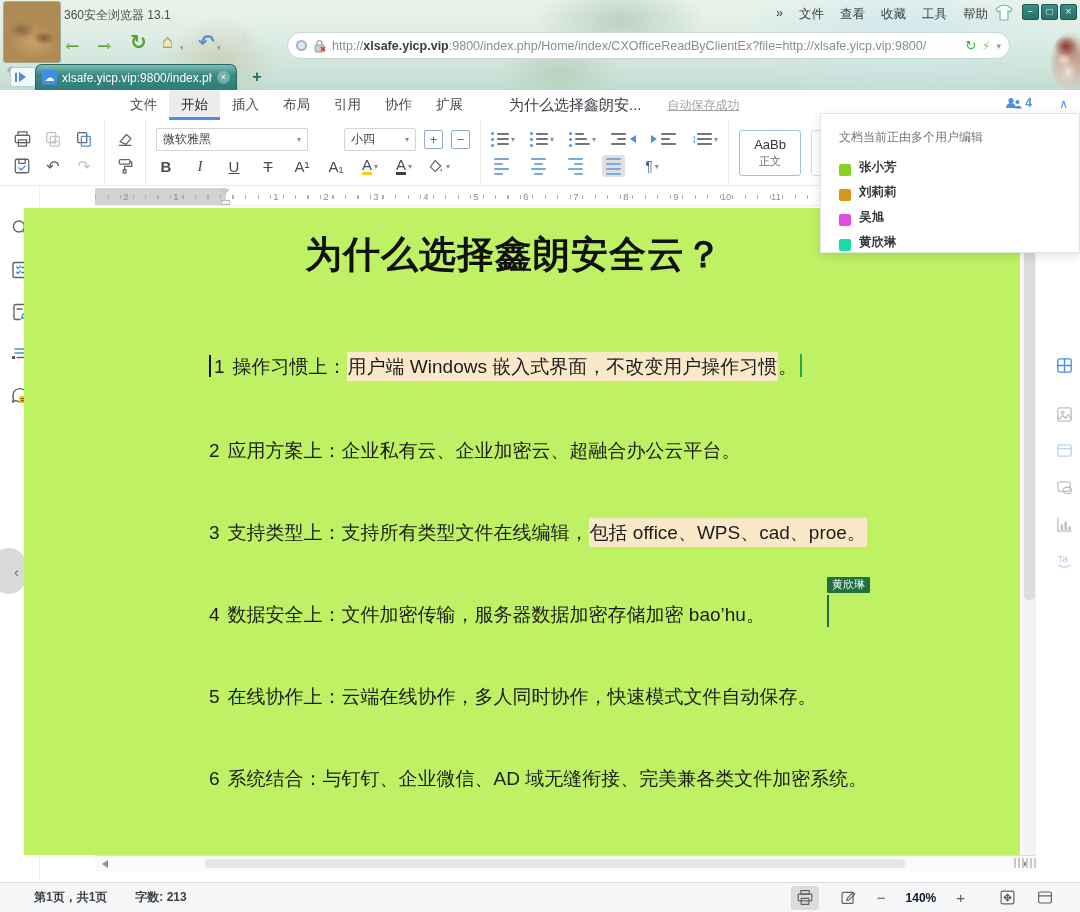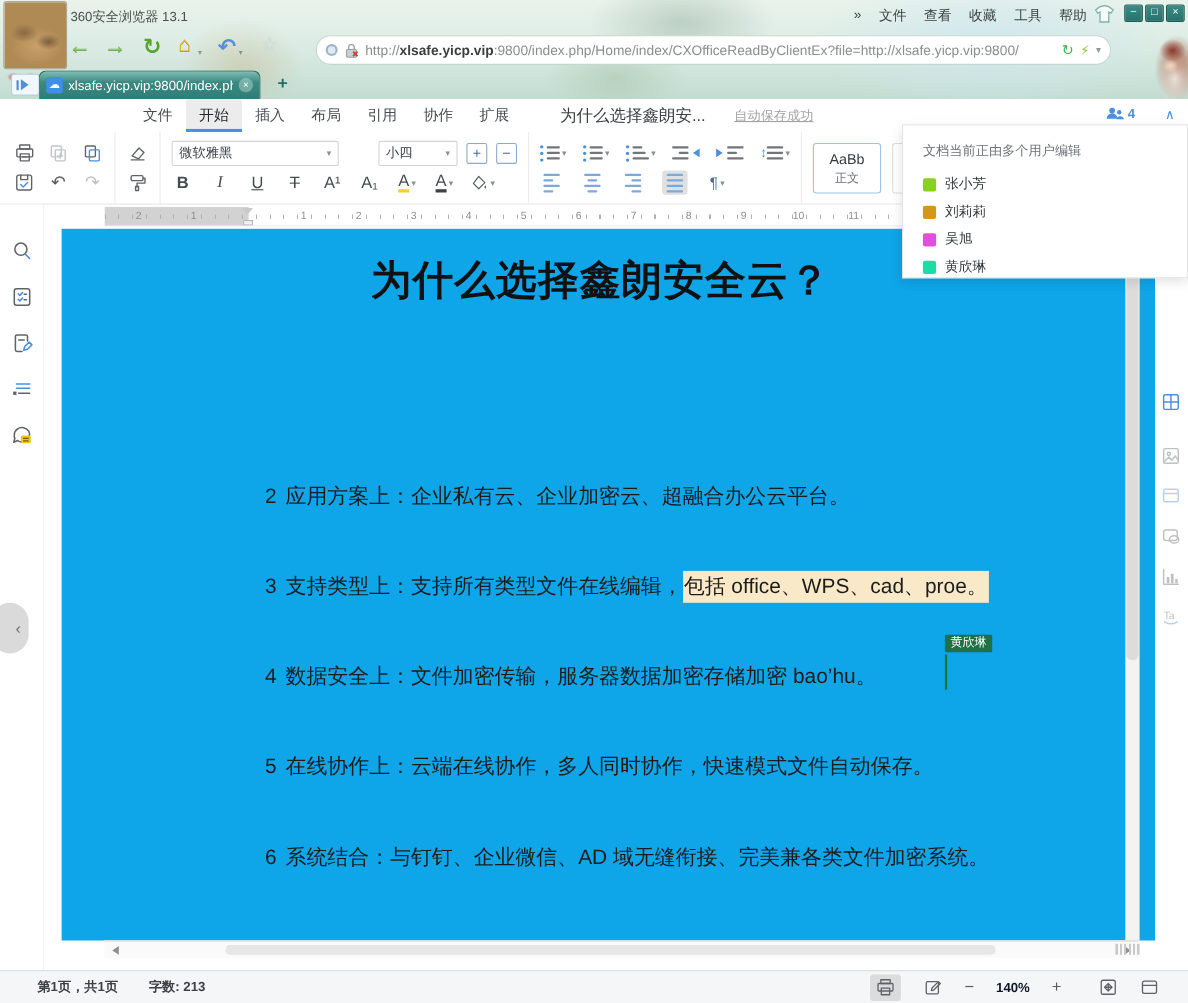--- a/index.html
+++ b/index.html
@@ -97,21 +97,21 @@
   .tri-l { width:0;height:0;border:4px solid transparent;border-right:6px solid #4a8fe2; }
   .style-box { width:62px; height:46px; border:1px solid #9dc3e6; border-radius:3px; background:#fff; display:flex; flex-direction:column; align-items:center; justify-content:center; gap:2px; }
   .style-box.secondary { border-color:#dcdcdc; }
   .style-preview { font-size:13px; color:#33383d; }
   .style-name { font-size:11px; color:#6a6f74; }
 
   
   .collab-panel { position:absolute; right:0; top:23px; width:260px; height:140px; background:#fff; border:1px solid #e4e4e4;
     box-shadow:0 3px 10px rgba(0,0,0,.12); z-index:40; padding:15px 18px; }
   .collab-panel-title { font-size:12px; color:#6e7378; margin-bottom:13px; }
-  .collab-user { display:flex; align-items:center; gap:8px; margin-bottom:8px; }
+  .collab-user { display:flex; align-items:flex-end; gap:8px; margin-bottom:8px;font-weight:bold; }
   .user-color-square { width:12px; height:12px; border-radius:2px; background:#ccc; }
   .collab-user-name { font-size:12.5px; color:#33383d; }
 
   
   .ruler { position:absolute; left:95px; top:98px; width:940px; height:18px; background:#fff; border-bottom:1px solid #ededed; overflow:hidden; }
   .ruler-margin { position:absolute; left:0; top:0; width:131px; height:18px; background:#d2d2d2; }
   .ruler-ticks { position:absolute; left:0; top:7px; width:940px; height:4px;
     background:repeating-linear-gradient(90deg,#b0b0b0 0 1px,transparent 1px 12.5px); }
   .ruler-num { position:absolute; top:3px; transform:translateX(-50%); font-size:9.5px; color:#8e8e8e; background:transparent; }
   .indent-marker { position:absolute; left:125px; top:1px; }
@@ -120,21 +120,21 @@
 
   
   .left-rail { position:absolute; left:0; top:96px; width:40px; bottom:30px; background:#fff; border-right:1px solid #f0f0f0; }
   .rail-ic { position:absolute; left:10px; width:20px; height:20px; }
   .rail-collapse { position:absolute; left:-8px; top:362px; width:34px; height:46px; background:#dadada; border-radius:23px; color:#6e6e6e; font-size:15px; display:flex; align-items:center; justify-content:flex-end; padding-right:7px; }
   .right-rail { position:absolute; right:0; top:118px; width:30px; bottom:30px; background:#fff; }
   .rail-ic-r { position:absolute; left:5px; width:19px; height:19px; }
   .dim { opacity:.4;margin-top:12px; }
 
   
-  .doc-viewport { position:absolute; left:56px; top:118px; width:996px; height:647px; background:#0ea5e9; overflow:hidden; }
+  .doc-viewport { position:absolute; left:24px; top:118px; width:996px; height:647px; background:#bef264; overflow:hidden; }
   .doc-heading { position:absolute; left:20px; top:22px; width:940px; text-align:center; font-size:37px; font-weight:bold; color:#111; letter-spacing:1px; }
   .doc-line { position:absolute; left:185px; font-size:19px; color:#1c1c1c; white-space:nowrap; }
   .doc-line .num { margin-right:8px; }
   .hl { background:var(--hl,#fae9c8); padding:4px 1px; }
   .hl:empty { padding:0; background:transparent; }
   .caret-black { display:inline-block; width:2px; height:22px; background:#141414; vertical-align:-4px; margin-right:3px; }
   .caret-green { display:inline-block; width:2px; height:23px; background:#27a94e; vertical-align:-4px; margin-left:3px; }
   .collab-flag { position:absolute; left:618px; top:-25px; background:var(--flag,#1e7145); color:#fff; font-size:11px; padding:2px 5px 3px; line-height:1; border-radius:1px; }
   .collab-flag-caret { position:absolute; left:618px; top:-7px; width:2px; height:32px; background:var(--flag,#1e7145); }
 
@@ -564,20 +564,23 @@
         </svg>
       </span>
     <span class="rail-collapse">
         <span>‹</span>
       </span>
   </div>
 
   <div class="doc-viewport">
     <div class="doc-heading">为什么选择鑫朗安全云？</div>
 
+    <p class="doc-line" style="top:146px;">
+      <span class="caret-black"></span><span class="num">1</span><span>操作习惯上：</span><span class="hl">用户端 Windows 嵌入式界面，不改变用户操作习惯</span><span>。</span><span class="caret-green"></span>
+    </p>
     <p class="doc-line" style="top:230px;">
       <span class="num">2</span><span>应用方案上：企业私有云、企业加密云、超融合办公云平台。</span><span class="hl"></span><span></span>
     </p>
     <p class="doc-line" style="top:312px;text-align:right;">
       <span class="num">3</span><span>支持类型上：支持所有类型文件在线编辑，</span><span class="hl">包括 office、WPS、cad、proe。</span><span></span>
     </p>
     <p class="doc-line" style="top:394px;">
       <span class="num">4</span><span>数据安全上：文件加密传输，服务器数据加密存储加密 bao’hu</span><span class="hl"></span><span>。</span>
       <span class="collab-flag">黄欣琳</span>
       <span class="collab-flag-caret"></span>

